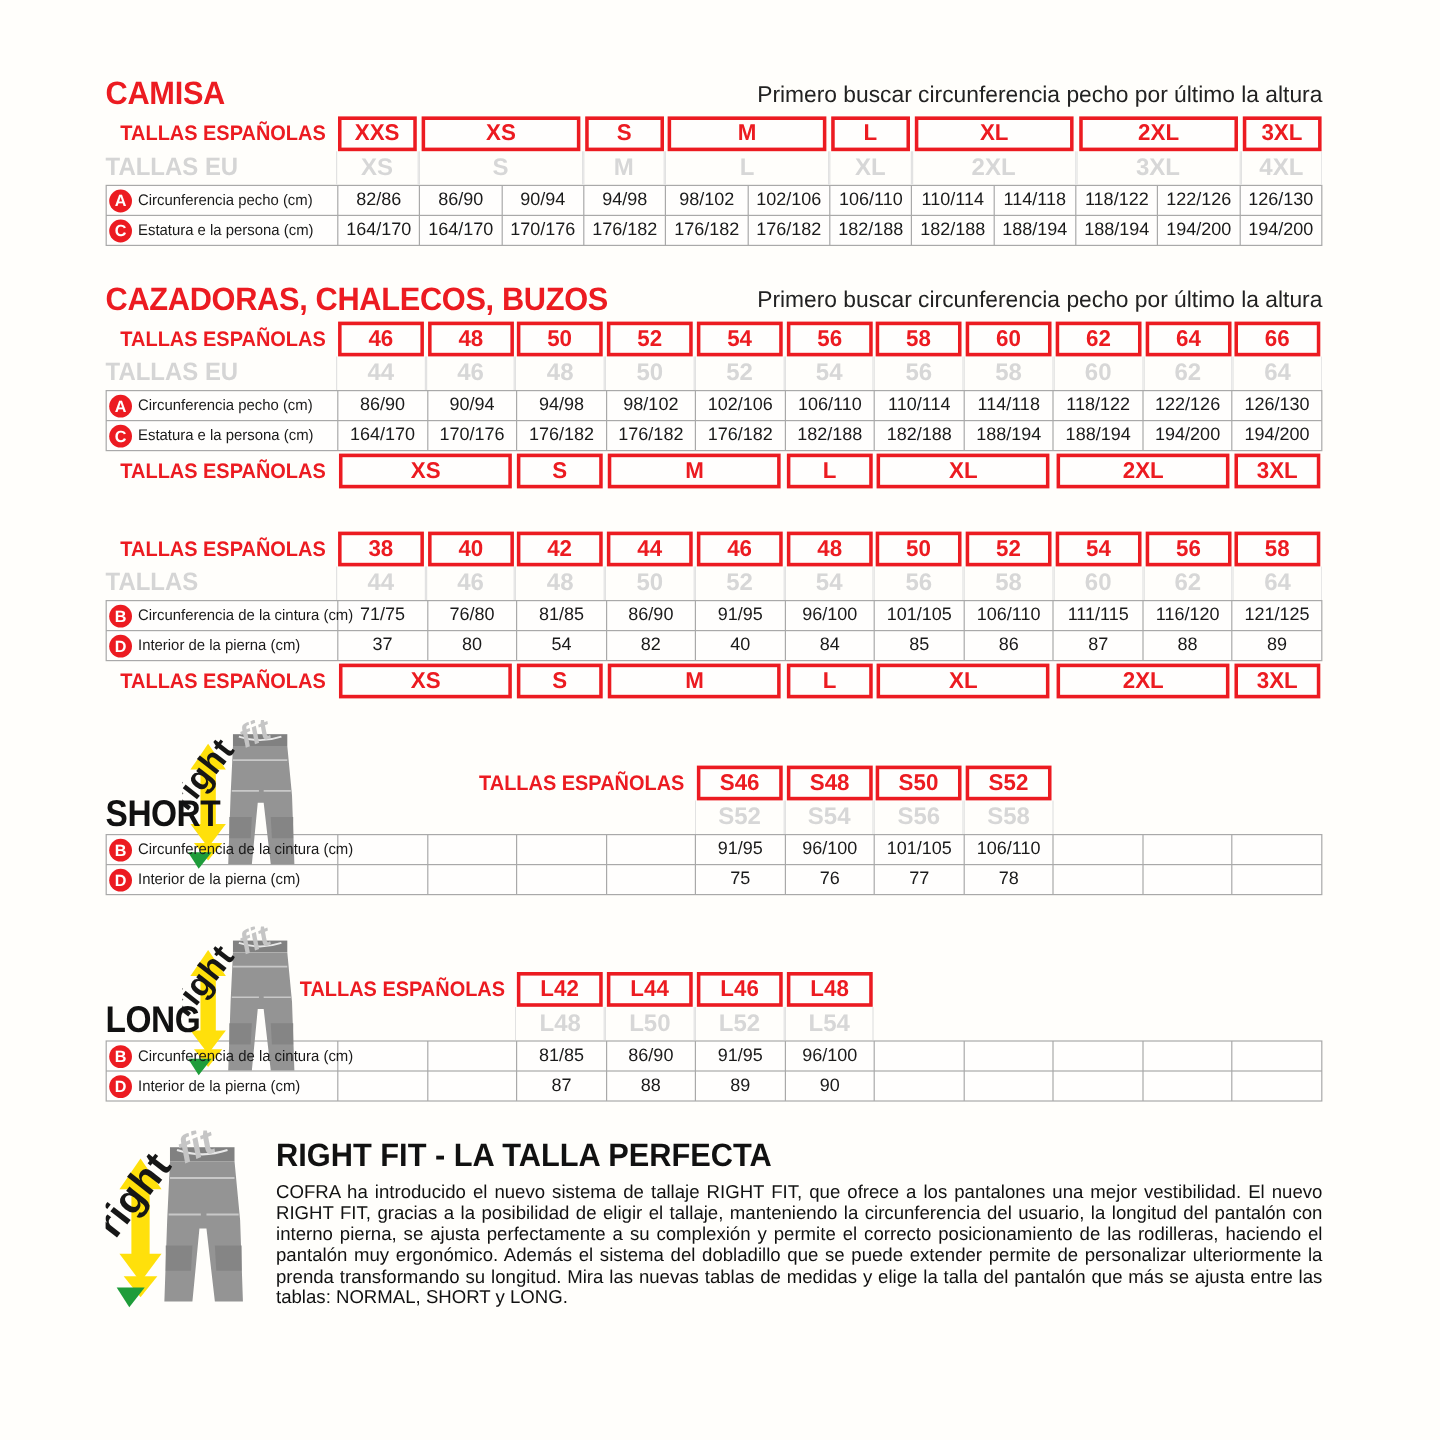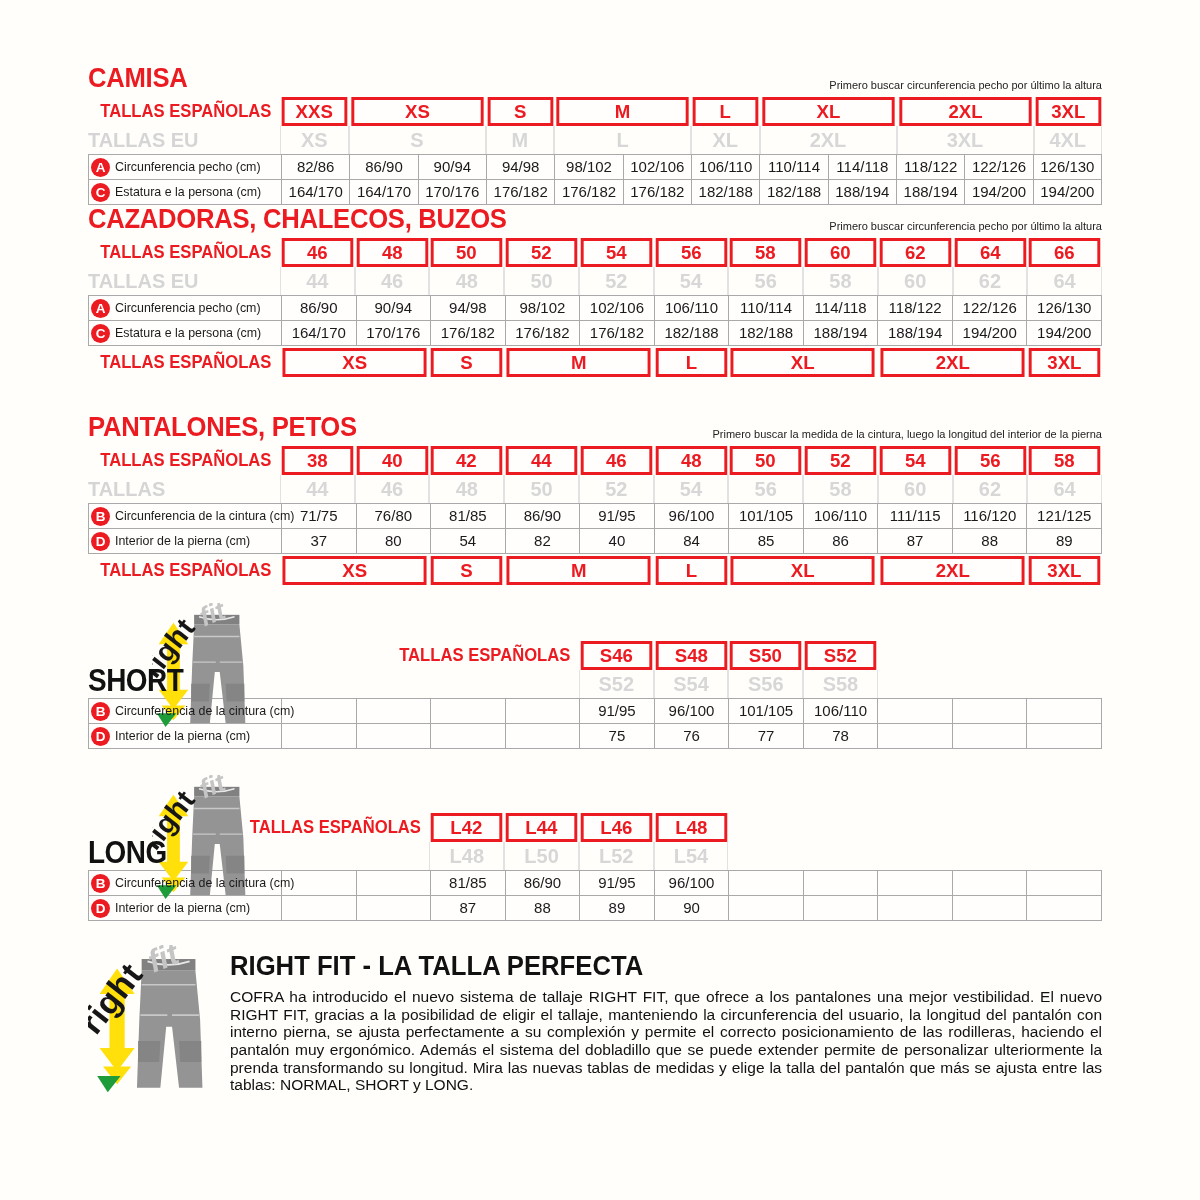--- a/index.html
+++ b/index.html
@@ -9,21 +9,21 @@
     overflow:hidden;position:relative;
   }
   .content{position:absolute;left:88px;top:64px;width:1014px;}
 
   
   .sec-head{display:flex;justify-content:space-between;align-items:flex-end;margin-bottom:3px;height:30px;}
   .sec-title{
     margin:0;color:#ec1b21;font-size:27px;font-weight:800;letter-spacing:-0.3px;
     transform:scaleX(.95);transform-origin:left bottom;white-space:nowrap;
   }
-  .sec-note{font-size:11px;color:#222;padding-bottom:3px;white-space:nowrap;}
+  .sec-note{font-size:19px;color:#222;padding-bottom:3px;white-space:nowrap;}
 
   
   .grid{display:grid;}
   .cols12{grid-template-columns:192px repeat(12,1fr);}
   .cols11{grid-template-columns:192px repeat(11,1fr);}
 
   .hdr-row{height:29px;}
   .red-label{
     color:#ec1b21;font-weight:800;font-size:17.5px;text-align:right;
     padding-right:9px;align-self:center;white-space:nowrap;
@@ -49,21 +49,21 @@
   .data-grid{background:#a9a9a9;gap:1px;padding:1px;}
   .cell{background:#fffefd;height:24px;line-height:24px;font-size:15px;text-align:center;white-space:nowrap;}
   .lab-cell{display:flex;align-items:center;gap:5px;padding-left:2px;text-align:left;}
   .lab-text{font-size:12.8px;transform:scaleX(.97);transform-origin:left center;white-space:nowrap;}
   .circ{
     width:19px;height:19px;border-radius:50%;background:#ec1b21;color:#fff;
     font-weight:800;font-size:13.5px;line-height:19px;text-align:center;flex:0 0 19px;
   }
 
   
-  #sec-camisa{}
+  #sec-camisa{margin-bottom:30px;}
   #sec-cazadoras{margin-bottom:36px;}
   #sec-pantalones{margin-bottom:56px;}
   #sec-short{margin-bottom:64px;}
   #sec-long{margin-bottom:30px;}
 
   
   .fitsec{position:relative;}
   .fit-badge{position:absolute;left:64px;top:-38px;width:100px;height:128px;}
   .fit-badge svg{width:100%;height:100%;}
   .fit-title{
@@ -225,24 +225,20 @@
           <div class="red-box" style="grid-column: span 2;">M</div>
           <div class="red-box" style="grid-column: span 1;">L</div>
           <div class="red-box" style="grid-column: span 2;">XL</div>
           <div class="red-box" style="grid-column: span 2;">2XL</div>
           <div class="red-box" style="grid-column: span 1;">3XL</div>
         </div>
       </div>
   </section>
 
   <section class="sec" id="sec-pantalones">
-    <div class="sec-head">
-      <h2 class="sec-title">PANTALONES, PETOS</h2>
-      <div class="sec-note">Primero buscar la medida de la cintura, luego la longitud del interior de la pierna</div>
-    </div>
     <div class="tbl" id="tbl-pantalones">
         <div class="grid cols11 hdr-row">
           <div class="red-label" style="grid-column: 1 / 2;">TALLAS ESPAÑOLAS</div>
           <div class="red-box" style="grid-column: span 1;">38</div>
           <div class="red-box" style="grid-column: span 1;">40</div>
           <div class="red-box" style="grid-column: span 1;">42</div>
           <div class="red-box" style="grid-column: span 1;">44</div>
           <div class="red-box" style="grid-column: span 1;">46</div>
           <div class="red-box" style="grid-column: span 1;">48</div>
           <div class="red-box" style="grid-column: span 1;">50</div>

